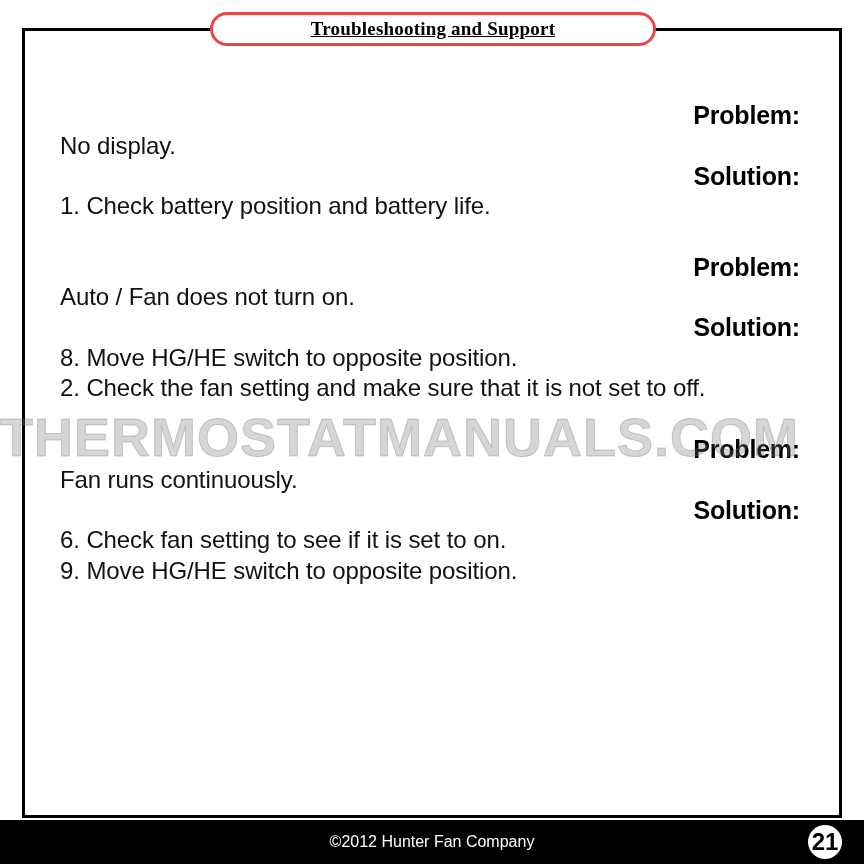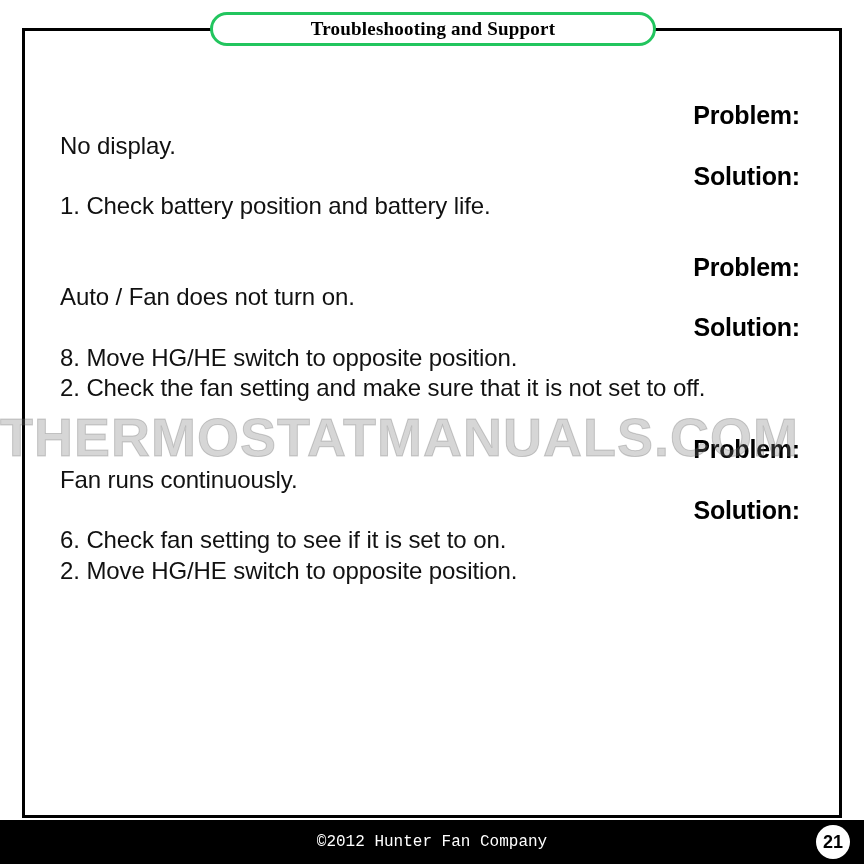--- a/index.html
+++ b/index.html
@@ -32,28 +32,29 @@
     background: #ffffff;
   }
 
   
   .header-tab {
     position: absolute;
     left: 210px;
     top: 12px;
     width: 446px;
     height: 34px;
-    border: 3px solid #22c55e;
+    border: 3px solid #ef4444;
     border-radius: 17px;
     background: #ffffff;
     box-sizing: border-box;
     display: flex;
     align-items: center;
     justify-content: center;
     z-index: 5;
+    text-decoration: underline;
   }
   .header-tab-title {
     font-size: 19px;
     font-weight: bold;
     color: #000000;
     letter-spacing: 0.2px;
     font-family: "Liberation Serif", serif;
   }
 
   
@@ -128,34 +129,34 @@
     height: 44px;
     background: #000000;
     display: flex;
     align-items: center;
     justify-content: center;
     z-index: 10;
   }
   .footer-text {
     color: #ffffff;
     font-size: 16px;
-    font-family: Liberation Mono, monospace;
+    font-family: Liberation Sans, sans-serif;
     text-align: right;
   }
   .page-number {
     position: absolute;
-    right: 14px;
+    right: 22px;
     top: 50%;
     transform: translateY(-50%);
     width: 34px;
     height: 34px;
     border-radius: 50%;
     background: #ffffff;
     color: #000000;
-    font-size: 18px;
+    font-size: 24px;
     font-weight: bold;
     display: flex;
     align-items: center;
     justify-content: center;
   }
 </style>
 </head>
 <body>
 
 <div class="page">
@@ -186,21 +187,21 @@
         <li>2. Check the fan setting and make sure that it is not set to off.</li>
       </ul>
     </div>
 
     <div class="entry">
       <div class="label">Problem:</div>
       <div class="text-line">Fan runs continuously.</div>
       <div class="label">Solution:</div>
       <ul class="solution-list">
         <li>6. Check fan setting to see if it is set to on.</li>
-        <li>2. Move HG/HE switch to opposite position.</li>
+        <li>9. Move HG/HE switch to opposite position.</li>
       </ul>
     </div>
 
   </div>
 
   <div class="watermark">
     <span class="watermark-inner">THERMOSTATMANUALS.COM</span>
   </div>
 
   <div class="footer">

